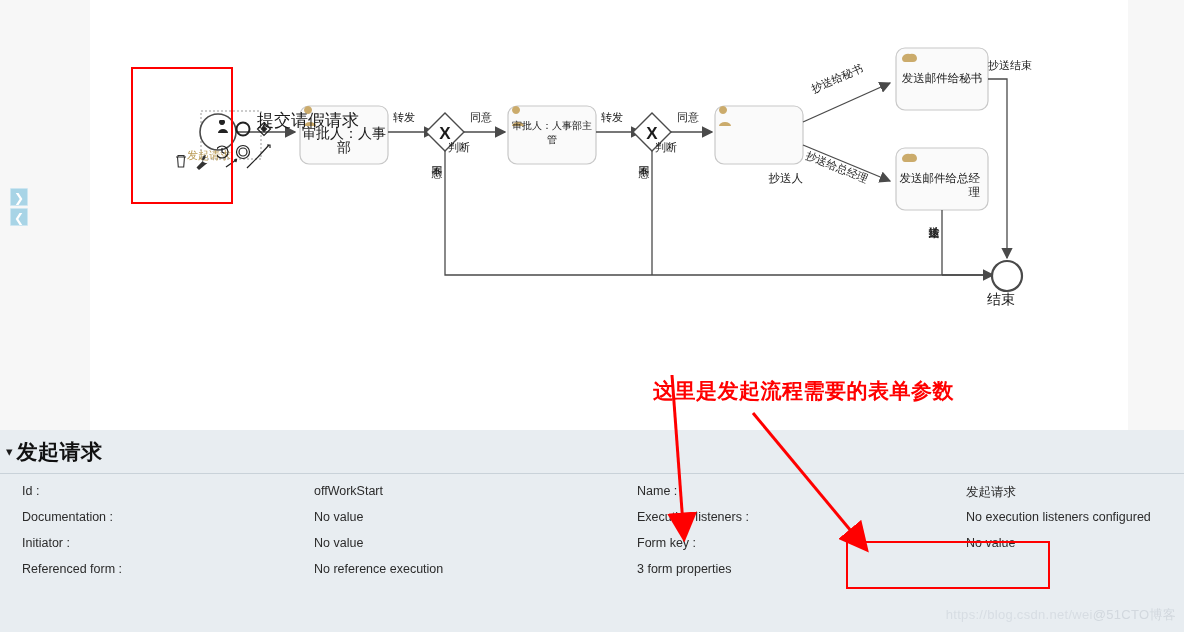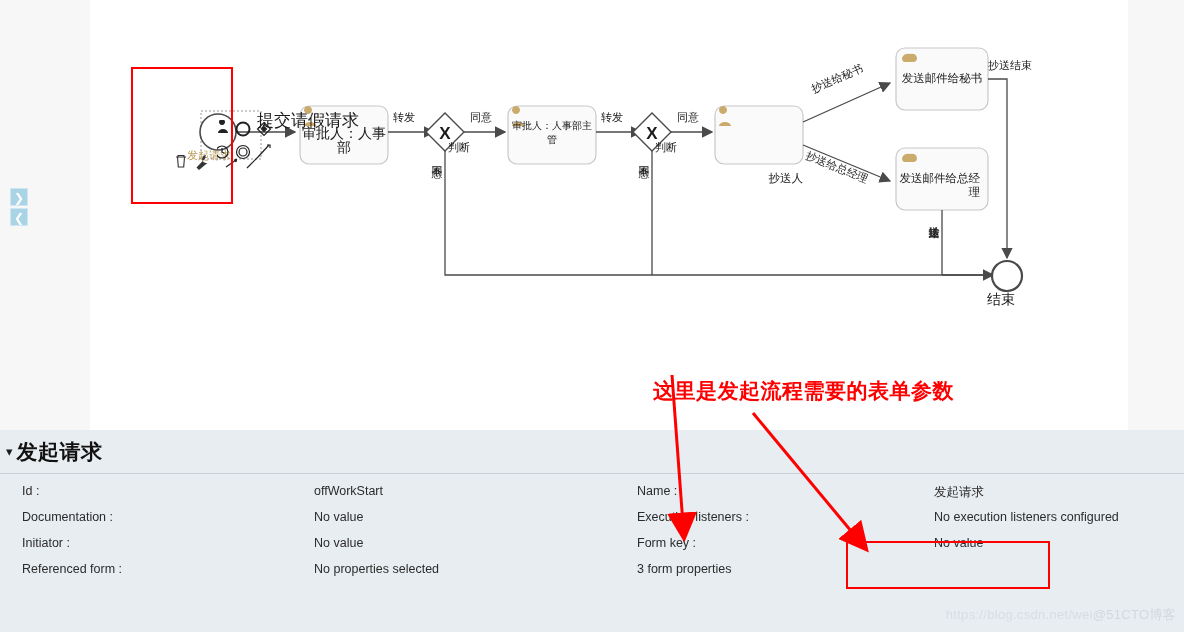--- a/index.html
+++ b/index.html
@@ -78,21 +78,21 @@
   .prop-row {
     display: flex;
     font-size: 12.5px;
     color: #2b2b2b;
     height: 26px;
     align-items: flex-start;
   }
   .prop-label { width: 292px; flex: none; }
   .prop-value { color: #2b2b2b; text-align: center; }
   .prop-col.right .prop-label { width: 297px; }
-  .prop-col.right .prop-row { height: 26px; }
+  .prop-col.right .prop-row { height: 26px; gap: 32px; }
 
   
   #watermark {
     position: absolute;
     right: 8px; bottom: 8px;
     font-size: 13px;
     color: #d7dde3;
     letter-spacing: 0.3px;
     white-space: nowrap;
   }
@@ -264,21 +264,21 @@
         <div class="prop-row">
           <div class="prop-label">Documentation :</div>
           <div class="prop-value">No value</div>
         </div>
         <div class="prop-row">
           <div class="prop-label">Initiator :</div>
           <div class="prop-value">No value</div>
         </div>
         <div class="prop-row">
           <div class="prop-label">Referenced form :</div>
-          <div class="prop-value">No properties selected</div>
+          <div class="prop-value">No reference execution</div>
         </div>
       </div>
 
       <div class="prop-col right">
         <div class="prop-row">
           <div class="prop-label">Name :</div>
           <div class="prop-value">发起请求</div>
         </div>
         <div class="prop-row">
           <div class="prop-label">Execution listeners :</div>

